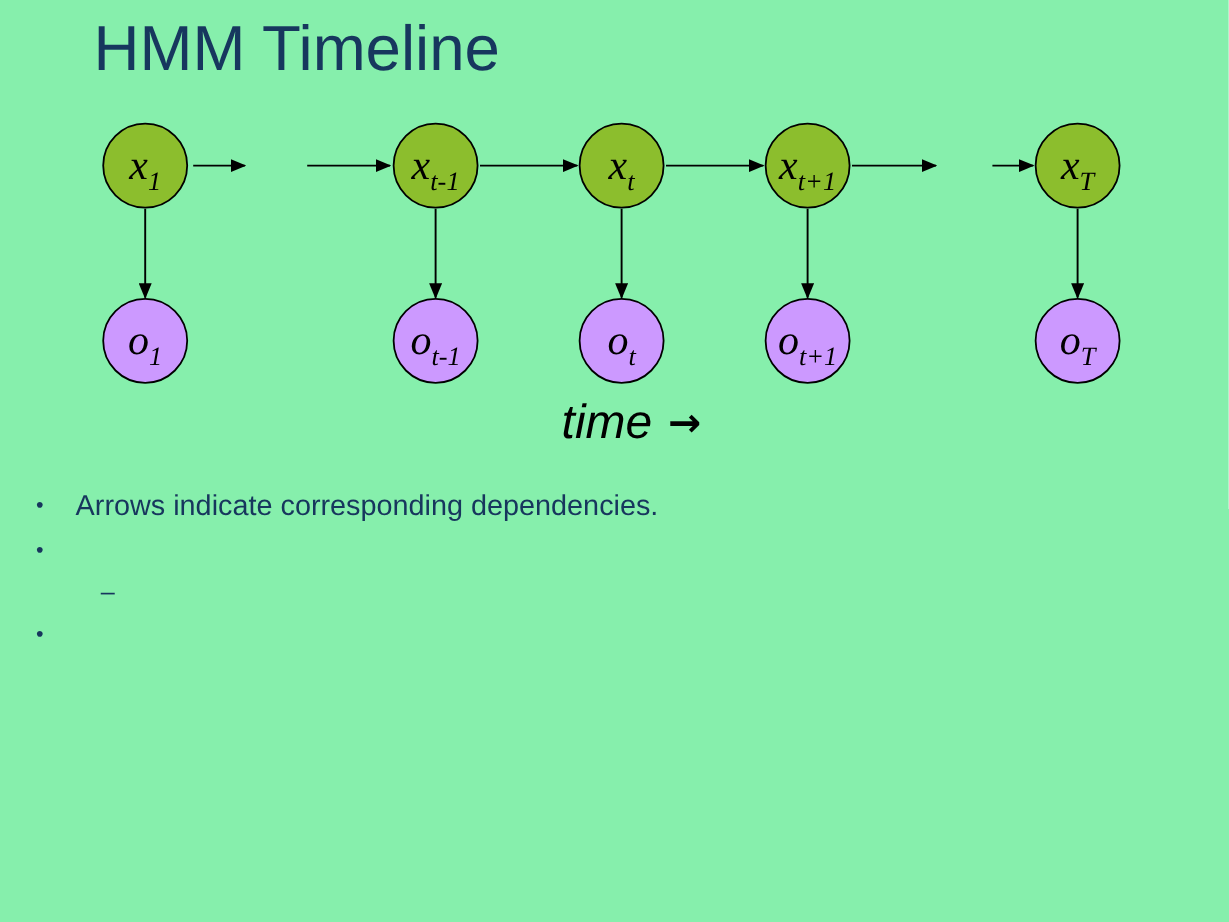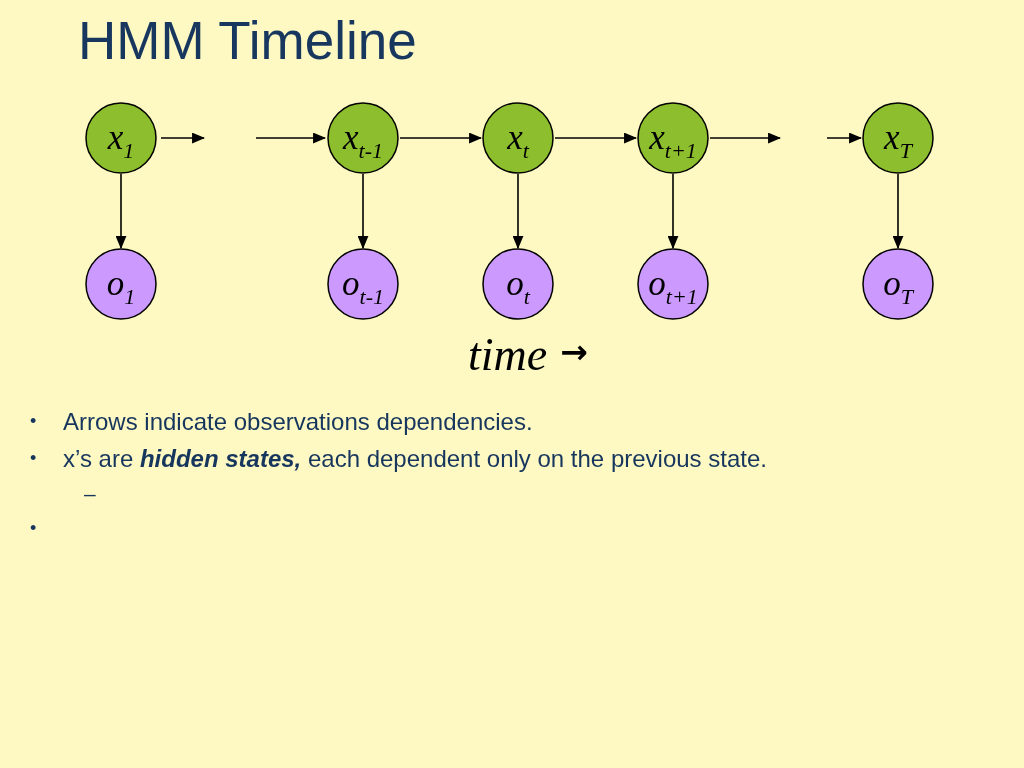--- a/index.html
+++ b/index.html
@@ -1,39 +1,39 @@
 <!DOCTYPE html>
 <html><head>
 <meta charset="utf-8">
 <style>
   html,body{margin:0;padding:0;background:#ffffff;}
   .slide{
-    position:relative;width:1024px;height:768px;background:#fef9c3;
+    position:relative;width:1024px;height:768px;background:#86efac;
     font-family:"Liberation Sans",sans-serif;overflow:hidden;
   }
   .slide-title{
     position:absolute;left:78px;top:13px;
     font-size:53px;line-height:1.05;font-weight:400;
     color:#17375E;letter-spacing:0px;white-space:nowrap;
   }
   svg.diagram{position:absolute;left:0;top:0;}
   .node circle{stroke:#000000;stroke-width:1.5;}
   .arrow{stroke:#000000;stroke-width:1.6;fill:none;}
   .node-label{
     font-family:"Liberation Serif",serif;font-style:italic;
     font-size:35px;fill:#000000;
   }
   .node-label .sub{font-size:22px;}
   .time-label{
     position:absolute;left:468px;top:330px;
     display:flex;align-items:flex-start;gap:13px;color:#000000;
   }
   .time-word{
-    font-family:Liberation Serif, serif;font-style:italic;
-    font-size:46px;line-height:1.1;
+    font-family:Liberation Sans, sans-serif;font-style:italic;
+    font-size:40px;line-height:1.1;
   }
   .time-arrow{
     font-family:"DejaVu Sans",sans-serif;font-weight:bold;
     font-size:33px;line-height:1.2;padding-top:2px;
   }
   .bullets{
     position:absolute;left:30px;top:407px;width:965px;color:#17365D;
   }
   .bullet{display:flex;align-items:flex-start;}
   .bullet .text{white-space:nowrap;}
@@ -115,26 +115,25 @@
 
   <div class="time-label">
     <span class="time-word">time</span>
     <span class="time-arrow">→</span>
   </div>
 
   <div class="bullets">
 
     <div class="bullet l1">
       <span class="marker">•</span>
-      <span class="text"><span>Arrows indicate observations dependencies.</span></span>
+      <span class="text"><span>Arrows indicate corresponding dependencies.</span></span>
     </div>
 
     <div class="bullet l1">
       <span class="marker">•</span>
-      <span class="text"><span>x’s are </span><span class="em">hidden states,</span><span> each dependent only on the previous state.</span></span>
     </div>
 
     <div class="bullet l2">
       <span class="marker">–</span>
     </div>
 
     <div class="bullet l1">
       <span class="marker">•</span>
     </div>
 

